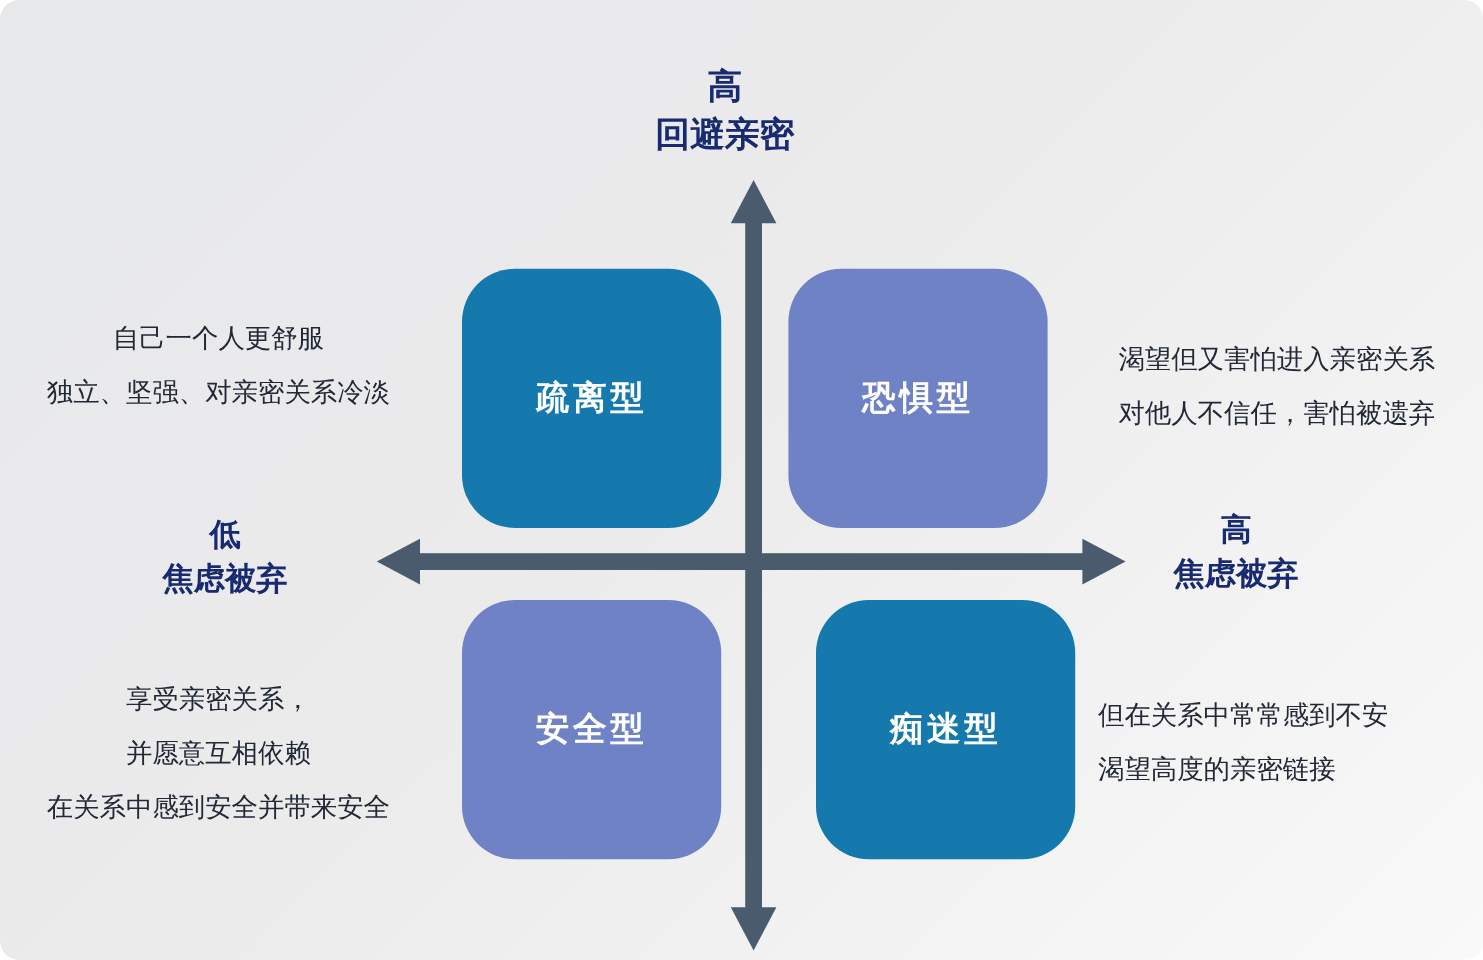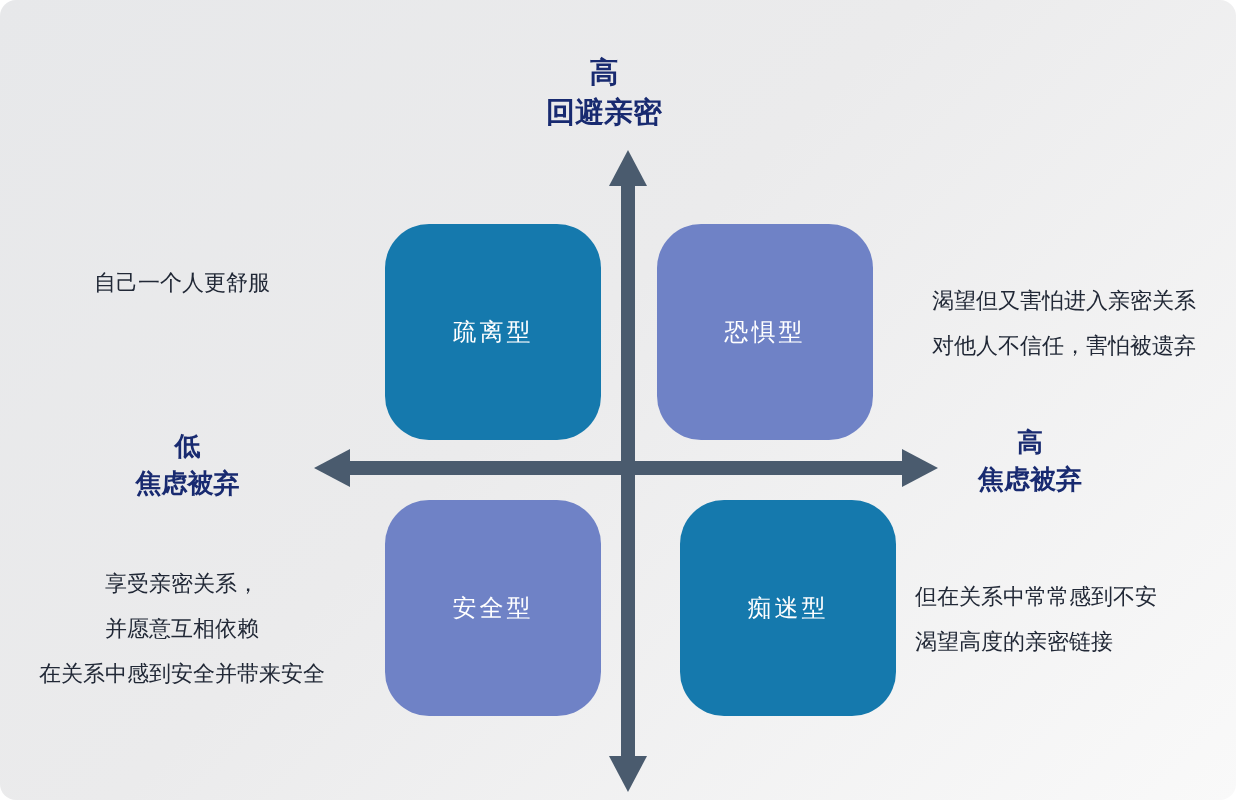--- a/index.html
+++ b/index.html
@@ -23,21 +23,21 @@
   }
   .axis-label div{white-space:nowrap;}
   .axis-label.top{left:494px;top:52px;width:220px;font-size:29px;line-height:40px;}
   .axis-label.left{left:90px;top:428px;width:195px;font-size:26px;line-height:37px;}
   .axis-label.right{left:930px;top:424px;width:200px;font-size:26px;line-height:37px;}
   
   .quad{
     position:absolute;width:216px;height:216px;border-radius:44px;
     display:flex;align-items:center;justify-content:center;
   }
-  .quad .title{color:#ffffff;font-size:24px;font-weight:normal;letter-spacing:3px;white-space:nowrap;}
+  .quad .title{color:#ffffff;font-size:28px;font-weight:bold;letter-spacing:3px;white-space:nowrap;}
   .q-tl{left:385px;top:224px;background:var(--quadrant_teal);}
   .q-tr{left:657px;top:224px;background:var(--quadrant_periwinkle);}
   .q-bl{left:385px;top:500px;background:var(--quadrant_periwinkle);}
   .q-br{left:657px;top:500px;background:var(--quadrant_teal);margin-left:23px;}
   
   .desc{position:absolute;color:var(--description_text);font-size:22px;line-height:45px;}
   .desc div{white-space:nowrap;}
   .desc.tl{left:8px;top:260px;width:348px;text-align:center;}
   .desc.bl{left:8px;top:561px;width:348px;text-align:center;}
   .desc.tr{left:881px;top:278px;width:315px;text-align:right;}
@@ -76,20 +76,21 @@
   </div>
   <div class="quad q-bl">
     <span class="title">安全型</span>
   </div>
   <div class="quad q-br">
     <span class="title">痴迷型</span>
   </div>
 
   <div class="desc tl">
     <div>自己一个人更舒服</div>
+    <div>独立、坚强、对亲密关系冷淡</div>
   </div>
   <div class="desc tr">
     <div>渴望但又害怕进入亲密关系</div>
     <div>对他人不信任，害怕被遗弃</div>
   </div>
   <div class="desc bl">
     <div>享受亲密关系，</div>
     <div>并愿意互相依赖</div>
     <div>在关系中感到安全并带来安全</div>
   </div>

